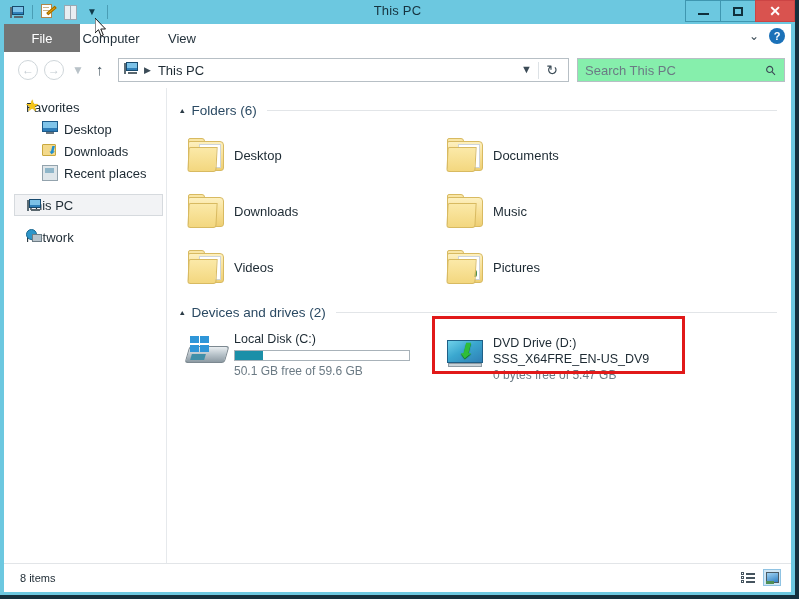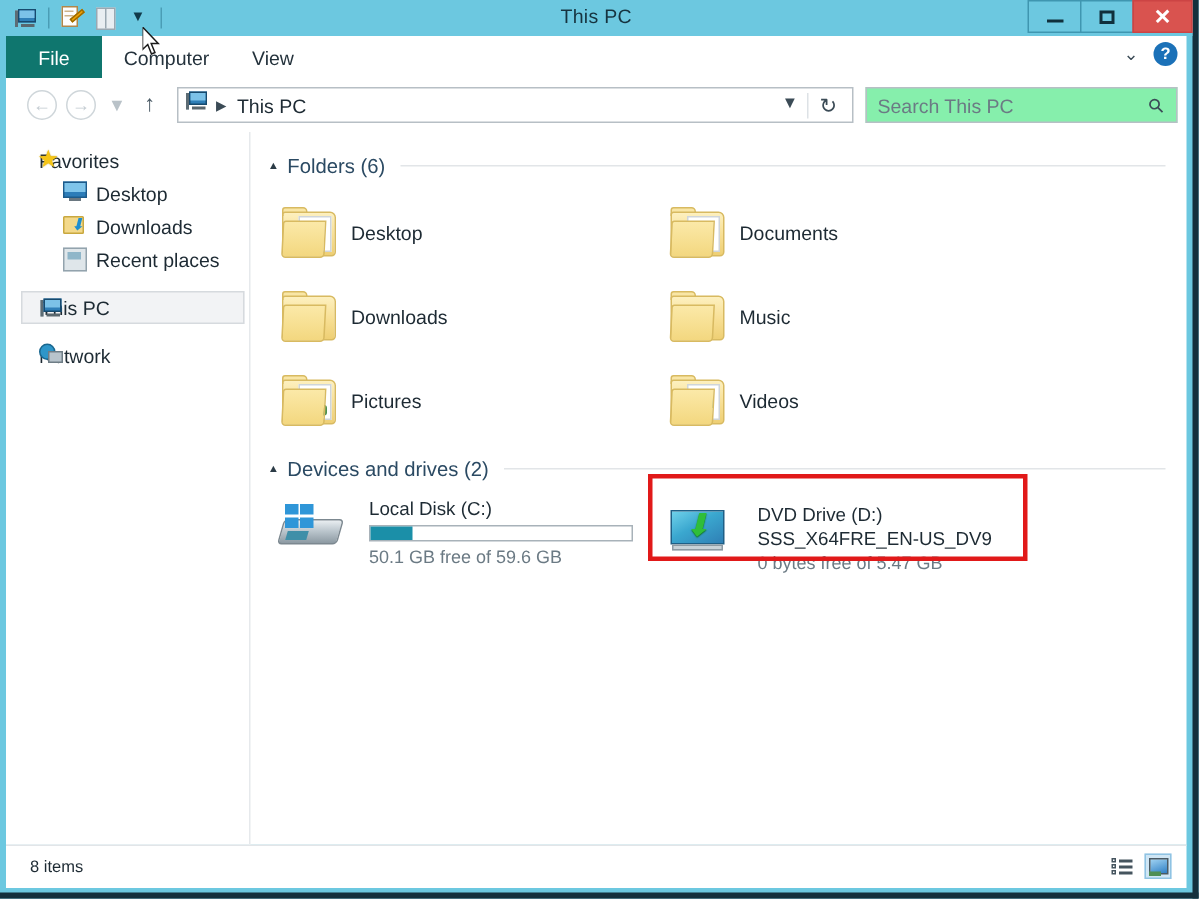--- a/index.html
+++ b/index.html
@@ -62,21 +62,21 @@
   .mx{display:block;width:10px;height:9px;border:2px solid #10303c;box-sizing:border-box;}
 
   
   .ribbon{
     position:absolute;left:4px;top:24px;width:787px;height:28px;background:#ffffff;
   }
   .tab{
     position:absolute;top:0;height:28px;display:flex;align-items:center;justify-content:center;
     font-size:13px;color:#24323c;cursor:default;
   }
-  .tab.file{left:0;width:64px;background:#0f766e;color:#fff;}
+  .tab.file{left:0;width:76px;background:#737373;color:#fff;}
   .tab.computer{left:64px;width:86px;}
   .tab.view{left:150px;width:56px;}
   .ribbon-right{position:absolute;right:6px;top:4px;display:flex;align-items:center;gap:10px;}
   .rb-chev{font-size:12px;color:#3b4b56;}
   .help{
     width:16px;height:16px;border-radius:50%;background:#1b71b8;color:#fff;
     font-size:11px;font-weight:bold;display:flex;align-items:center;justify-content:center;
   }
 
   
@@ -196,21 +196,21 @@
   .pg-pic{background:linear-gradient(160deg,#bfe3f7 0%,#6fb7dc 50%,#2c6d9e 100%);}
   .pg-pic:after{content:"";position:absolute;left:2px;bottom:2px;width:16px;height:7px;background:#4d8f4f;border-radius:2px;}
   .pg-vid{background:#20242a;}
   .pg-vid:before{content:"";position:absolute;left:2px;top:3px;width:14px;height:12px;background:linear-gradient(135deg,#e0443a,#2f6fb5 60%,#3f9a4a);}
   .ov-down{position:absolute;left:8px;top:11px;font-size:22px;line-height:22px;color:#1f97dd;text-shadow:0 1px 0 #0d6ba3;}
   .ov-note{position:absolute;left:11px;top:10px;font-size:21px;line-height:21px;color:#2a9ad6;text-shadow:0 1px 0 #15618f;}
 
   
   .drive{width:259px;height:58px;display:flex;align-items:flex-start;padding-top:6px;box-sizing:border-box;}
   .drive .icw{width:54px;display:flex;align-items:flex-start;justify-content:center;padding-top:4px;}
-  .drive .info{padding-top:1px;margin-left:12px;}
+  .drive .info{padding-top:1px;}
   .drive .nm{font-size:12.5px;color:#1d2a33;line-height:15px;}
   .drive .sub{font-size:12.5px;color:#1d2a33;line-height:16px;}
   .drive .free{font-size:12px;color:#6b7a84;line-height:16px;}
 
   .hdd{position:relative;width:44px;height:32px;}
   .hdd .body2{
     position:absolute;left:2px;top:11px;width:40px;height:17px;
     background:linear-gradient(180deg,#e9eef1 0%,#b8c3ca 50%,#8d9aa3 100%);
     border:1px solid #7c8890;box-sizing:border-box;border-radius:3px;
     transform:skewX(-16deg);
@@ -448,37 +448,37 @@
               </span>
           </span>
           <span class="nm">Music</span>
         </div>
 
         <div class="cell">
           <span class="icw">
             <span class="fold">
                 <i class="tabt"></i>
                 <i class="back"></i>
-                <i class="page pg-pic"></i>
+                <i class="page pg-vid"></i>
                 <i class="front"></i>
               </span>
           </span>
-          <span class="nm">Pictures</span>
+          <span class="nm">Videos</span>
         </div>
 
         <div class="cell">
           <span class="icw">
             <span class="fold">
                 <i class="tabt"></i>
                 <i class="back"></i>
-                <i class="page pg-vid"></i>
+                <i class="page pg-pic"></i>
                 <i class="front"></i>
               </span>
           </span>
-          <span class="nm">Videos</span>
+          <span class="nm">Pictures</span>
         </div>
       </div>
 
       <div class="grouphdr" style="margin-top:6px;">
         <span class="tri">▴</span>
         <span class="lbl">Devices and drives (2)</span>
         <span class="rule"></span>
       </div>
 
       <div class="grid" style="margin-top:2px;">

